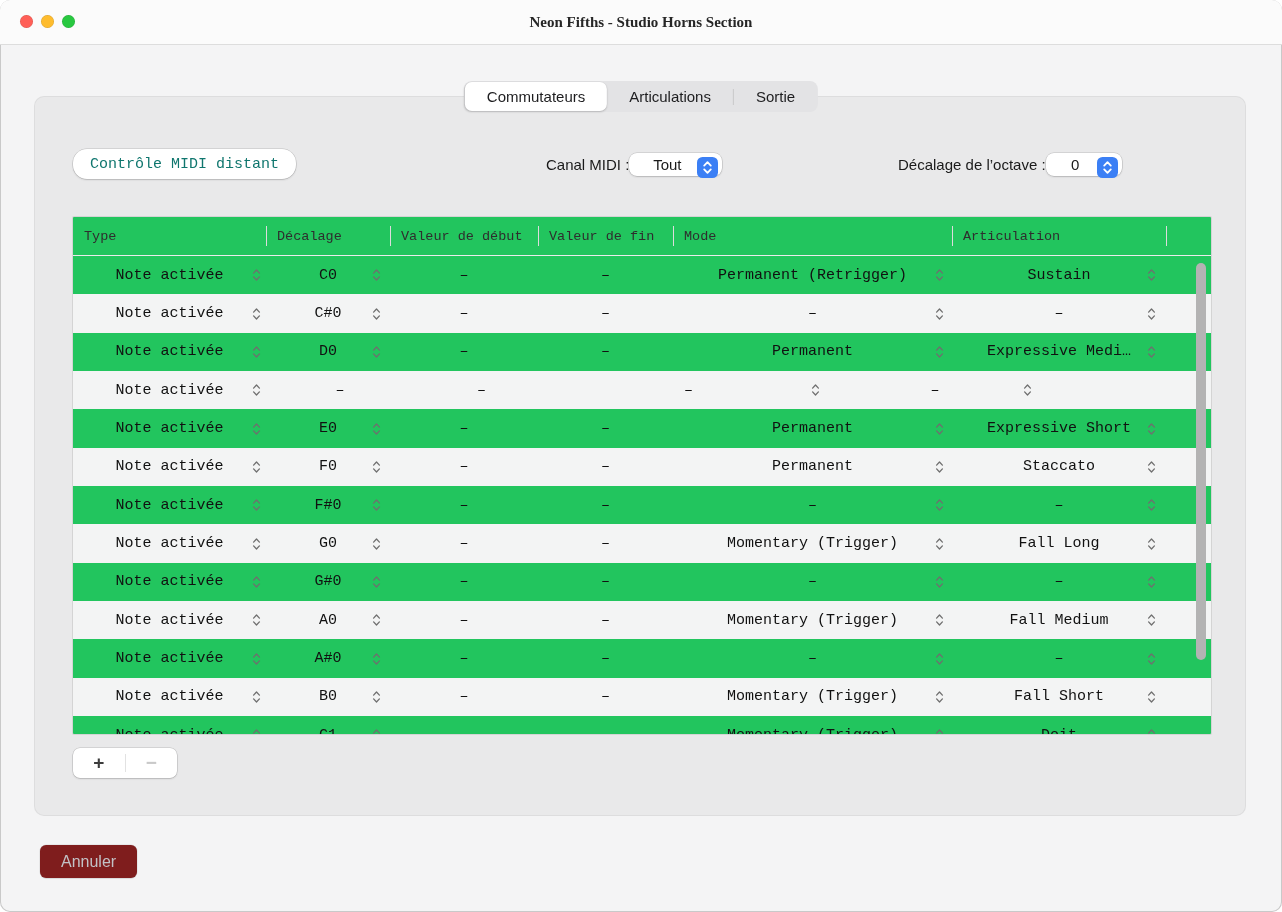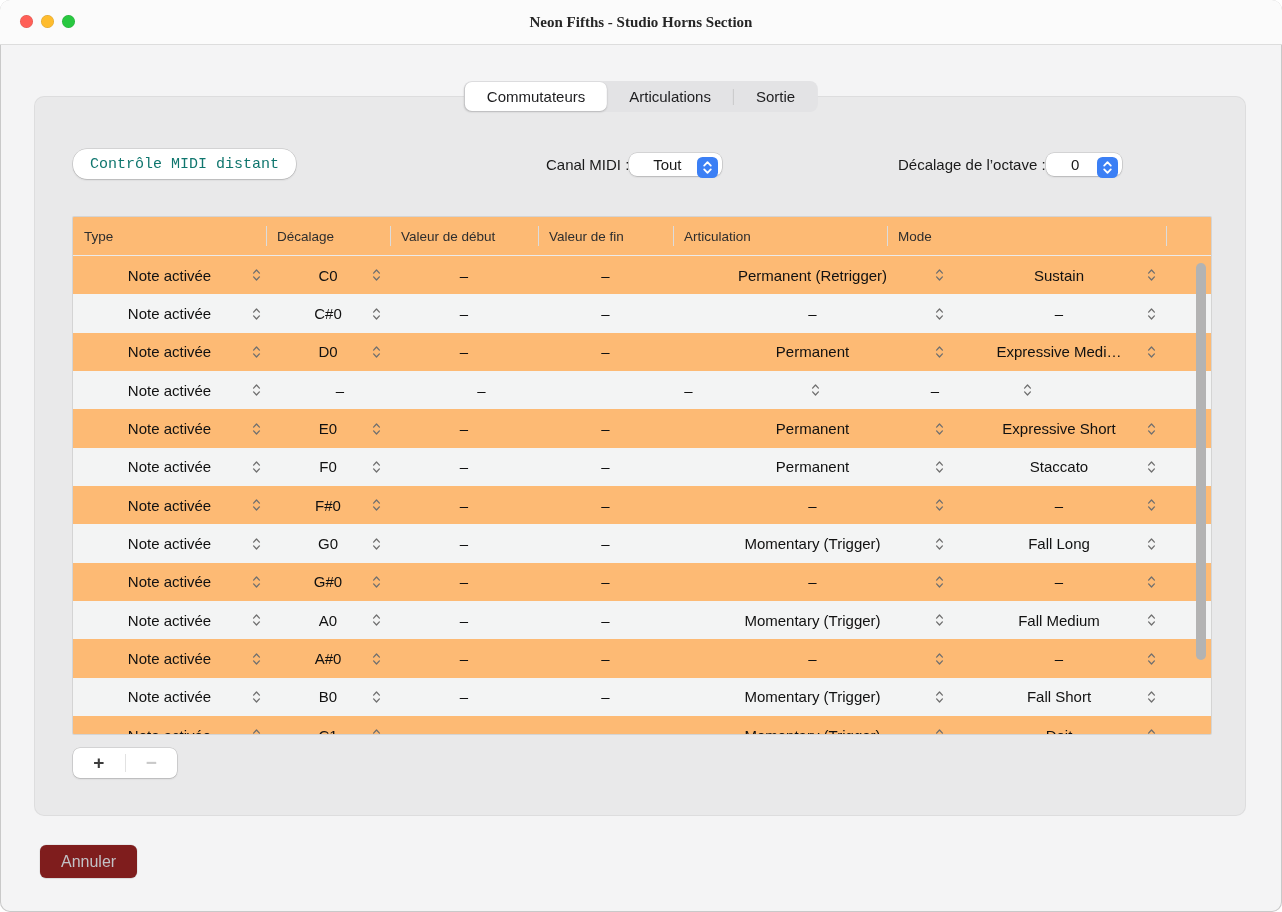--- a/index.html
+++ b/index.html
@@ -27,22 +27,22 @@
           box-shadow:0 0 0 0.5px rgba(0,0,0,.18),0 1px 2px rgba(0,0,0,.14);font-size:15px;color:#0f766e;
           font-family:Liberation Mono, monospace;}
   .midi-remote{position:absolute;left:38px;top:52px;height:30px;padding:0 17px;}
   .ctl-group{position:absolute;top:52px;height:30px;display:flex;align-items:center;}
   .ctl-label{font-size:15px;color:#1a1a1a;white-space:nowrap;}
   .popup{position:relative;height:23px;background:#fff;border-radius:8px;box-shadow:0 0 0 0.5px rgba(0,0,0,.18),0 1px 2px rgba(0,0,0,.14);
          display:flex;align-items:center;}
   .popup .pval{flex:1;text-align:center;font-size:15px;color:#1a1a1a;padding-right:25px;padding-left:8px;}
   .popchev{position:absolute;right:4px;top:4px;width:21px;height:21px;border-radius:5.5px;display:flex;align-items:center;justify-content:center;}
   
-  .table{position:absolute;left:38px;top:120px;width:1138px;height:517px;background:#fdba74;
-         box-shadow:0 0 0 1px #d4d4d4;border-radius:1px;}
+  .table{position:absolute;left:38px;top:120px;width:1138px;height:517px;background:#22c55e;
+         box-shadow:0 0 0 1px #d4d4d4;border-radius:1px;font-family:Liberation Mono, monospace;}
   .thead{display:flex;height:38px;align-items:center;border-bottom:1px solid #ebebeb;}
   .hcell{box-sizing:border-box;padding-left:11px;font-size:13.5px;color:#2e2e2e;white-space:nowrap;position:relative;height:38px;display:flex;align-items:center;}
   .hcell:not(:first-child)::before{content:"";position:absolute;left:0;top:9px;height:20px;width:1px;background:#dcdcdc;}
   .tbody{position:relative;height:478px;overflow:hidden;}
   .trow{display:flex;height:38.35px;align-items:center;}
   .trow:nth-child(even){background:#f3f4f4;}
   .cell{box-sizing:border-box;position:relative;height:100%;display:flex;align-items:center;justify-content:center;
         font-size:15px;color:#111;white-space:nowrap;}
   .c-type{width:193px;} .c-sel{width:124px;} .c-start{width:148px;} .c-end{width:135px;}
   .c-mode{width:279px;} .c-art{width:214px;} .c-fill{width:45px;}
@@ -113,22 +113,22 @@
           </span>
         </div>
       </div>
 
       <div class="table">
         <div class="thead">
           <div class="hcell c-type">Type</div>
           <div class="hcell c-sel">Décalage</div>
           <div class="hcell c-start">Valeur de début</div>
           <div class="hcell c-end">Valeur de fin</div>
+          <div class="hcell c-mode">Mode</div>
           <div class="hcell c-art">Articulation</div>
-          <div class="hcell c-mode">Mode</div>
           <div class="hcell c-fill"></div>
         </div>
         <div class="tbody" id="tbody">
   <div class="trow">
     <div class="cell c-type">
       <span class="val">Note activée</span>
       <span class="chev">
         <svg width="9" height="14" viewBox="0 0 9 14">
                     <path d="M1.6 5.1 L4.5 2 L7.4 5.1" fill="none" stroke="#6f6f6f" stroke-width="1.3" stroke-linecap="round" stroke-linejoin="round"></path>
                     <path d="M1.6 8.9 L4.5 12 L7.4 8.9" fill="none" stroke="#6f6f6f" stroke-width="1.3" stroke-linecap="round" stroke-linejoin="round"></path>

